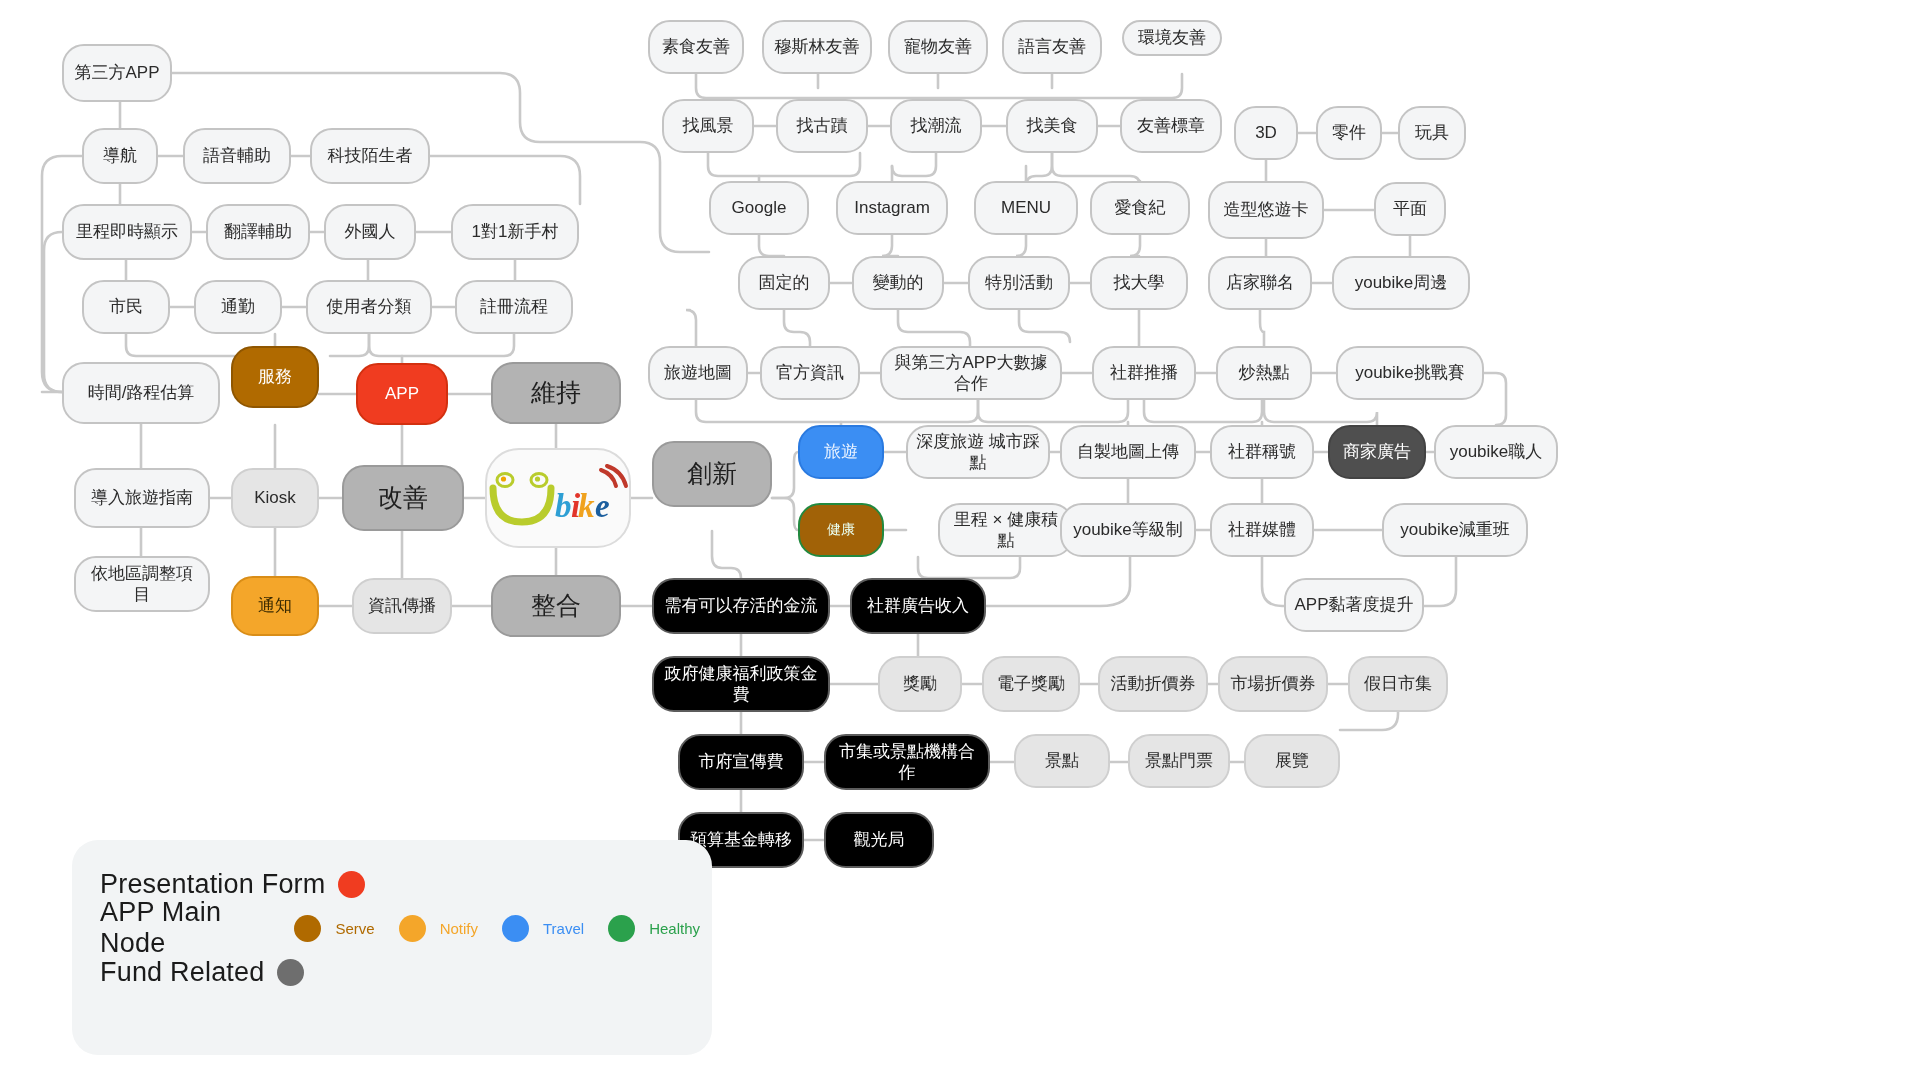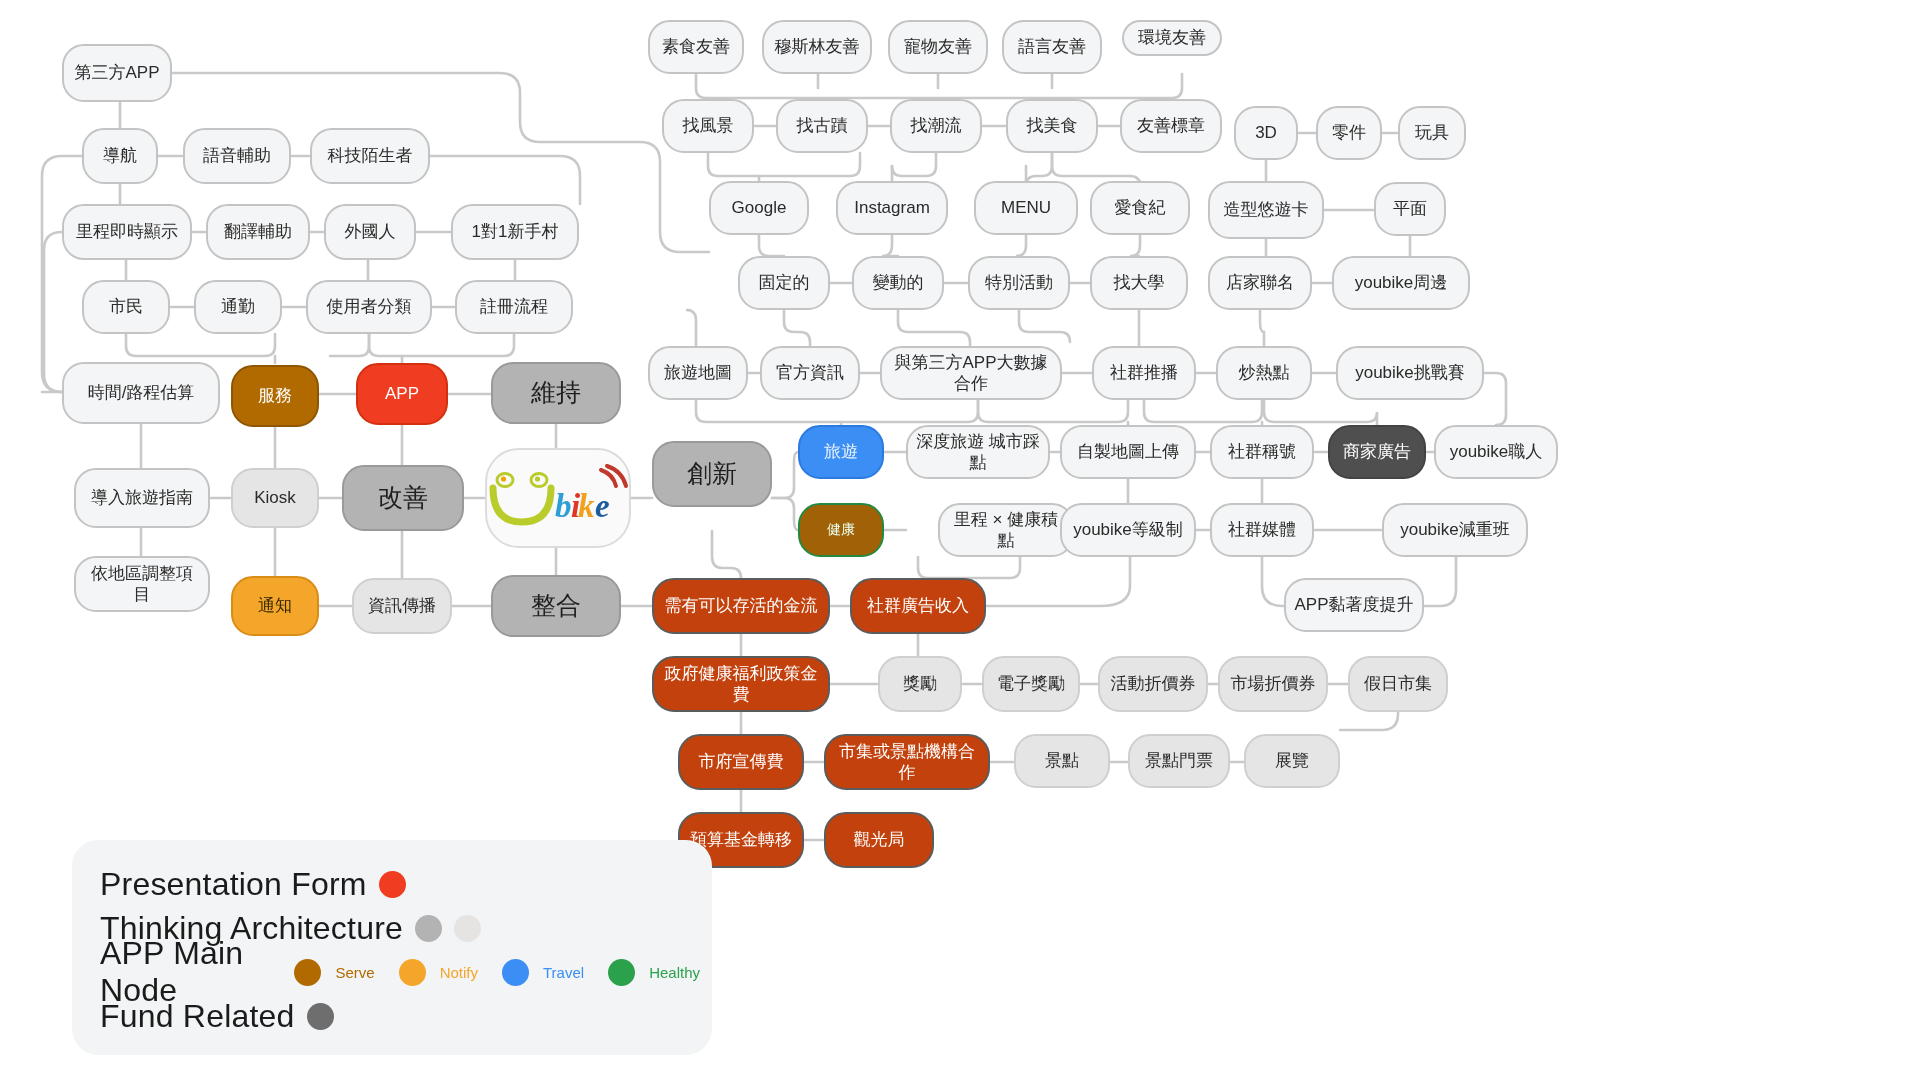--- a/index.html
+++ b/index.html
@@ -9,39 +9,39 @@
   #canvas{position:absolute;inset:0;width:1920px;height:1080px;}
   svg#links{position:absolute;left:0;top:0;width:1920px;height:1080px;pointer-events:none;}
   .node{position:absolute;box-sizing:border-box;display:flex;align-items:center;
         justify-content:center;text-align:center;border-radius:22px;
         background:#f4f5f6;border:2.5px solid #c2c2c2;color:#2b2b2b;
         font-size:17px;line-height:1.25;padding:4px 8px;z-index:2;}
   
   .n-plain{background:#f4f5f6;border-color:#c4c4c4;}
   .n-white{background:#e5e5e5;border-color:#cfcfcf;}
   .n-grey{background:#b3b3b3;border-color:#9a9a9a;color:#1f1f1f;font-size:25px;}
-  .n-greyd{background:#c2410c;border-color:#5c5c5c;color:#ffffff;font-size:17px;}
+  .n-greyd{background:#000000;border-color:#5c5c5c;color:#ffffff;font-size:17px;}
   .n-greydark{background:#4f4f4f;border-color:#434343;color:#ffffff;font-size:17px;}
   .n-red{background:#f03c20;border-color:#d3300f;color:#ffffff;font-size:17px;}
   .n-brown{background:#b06a00;border-color:#8f5600;color:#ffffff;font-size:17px;}
   .n-orange{background:#f4a62a;border-color:#d98d17;color:#3a2a00;font-size:17px;}
   .n-blue{background:#3b8ef3;border-color:#2a7ae0;color:#eaf3ff;font-size:17px;}
   .n-green{background:#a16207;border-color:#22893f;color:#eafff0;font-size:14px;}
   .n-logo{background:#fafafa;border-color:#dcdcdc;border-radius:34px;}
 
   
   .logo-wrap{position:relative;width:150px;height:72px;}
   .logo-wrap svg{width:150px;height:72px;display:block;}
 
   
   #legend{position:absolute;left:72px;top:840px;width:640px;height:215px;
           background:#f2f4f5;border-radius:26px;z-index:3;padding:22px 0 0 28px;
           box-sizing:border-box;}
   .leg-row{display:flex;align-items:center;height:44px;gap:12px;}
-  .leg-label{font-size:32px;color:#1b1b1b;letter-spacing:.2px;}
+  .leg-label{font-size:27px;color:#1b1b1b;letter-spacing:.2px;}
   .dot{width:27px;height:27px;border-radius:50%;flex:0 0 auto;}
   .leg-sub{font-size:15px;margin-left:2px;margin-right:12px;}
 </style>
 </head>
 <body>
 
 <div id="canvas">
 
   <svg id="links" viewBox="0 0 1920 1080" xmlns="http://www.w3.org/2000/svg">
     <g fill="none" stroke="#c9c9c9" stroke-width="2.6" stroke-linecap="round">
@@ -214,21 +214,21 @@
       </div>
       <div class="node n-plain" style="left: 306px; top: 280px; width: 126px; height: 54px;">
         <span>使用者分類</span>
       </div>
       <div class="node n-plain" style="left: 455px; top: 280px; width: 118px; height: 54px;">
         <span>註冊流程</span>
       </div>
       <div class="node n-plain" style="left: 62px; top: 362px; width: 158px; height: 62px;">
         <span>時間/路程估算</span>
       </div>
-      <div class="node n-brown" style="left: 231px; top: 365px; width: 88px; height: 62px;">
+      <div class="node n-brown" style="left: 231px; top: 346px; width: 88px; height: 62px;">
         <span>服務</span>
       </div>
       <div class="node n-red" style="left: 356px; top: 363px; width: 92px; height: 62px;">
         <span>APP</span>
       </div>
       <div class="node n-grey" style="left: 491px; top: 362px; width: 130px; height: 62px;">
         <span>維持</span>
       </div>
       <div class="node n-plain" style="left: 74px; top: 468px; width: 136px; height: 60px;">
         <span>導入旅遊指南</span>
@@ -446,25 +446,20 @@
         <span>觀光局</span>
       </div>
     </div>
 
   <div id="legend">
       <div class="leg-row">
         <span class="leg-label">Presentation Form</span>
         <span class="dot" style="background: rgb(240, 60, 32);"></span>
       </div>
       <div class="leg-row">
-        <span class="leg-label">Thinking Architecture</span>
-        <span class="dot" style="background: rgb(179, 179, 179);"></span>
-        <span class="dot" style="background: rgb(230, 228, 226);"></span>
-      </div>
-      <div class="leg-row">
         <span class="leg-label">APP Main Node</span>
         <span class="dot" style="background: rgb(176, 106, 0);"></span>
         <span class="leg-sub" style="color: rgb(176, 106, 0);">Serve</span>
         <span class="dot" style="background: rgb(244, 166, 42);"></span>
         <span class="leg-sub" style="color: rgb(244, 166, 42);">Notify</span>
         <span class="dot" style="background: rgb(59, 142, 243);"></span>
         <span class="leg-sub" style="color: rgb(59, 142, 243);">Travel</span>
         <span class="dot" style="background: rgb(43, 161, 76);"></span>
         <span class="leg-sub" style="color: rgb(43, 161, 76);">Healthy</span>
       </div>

